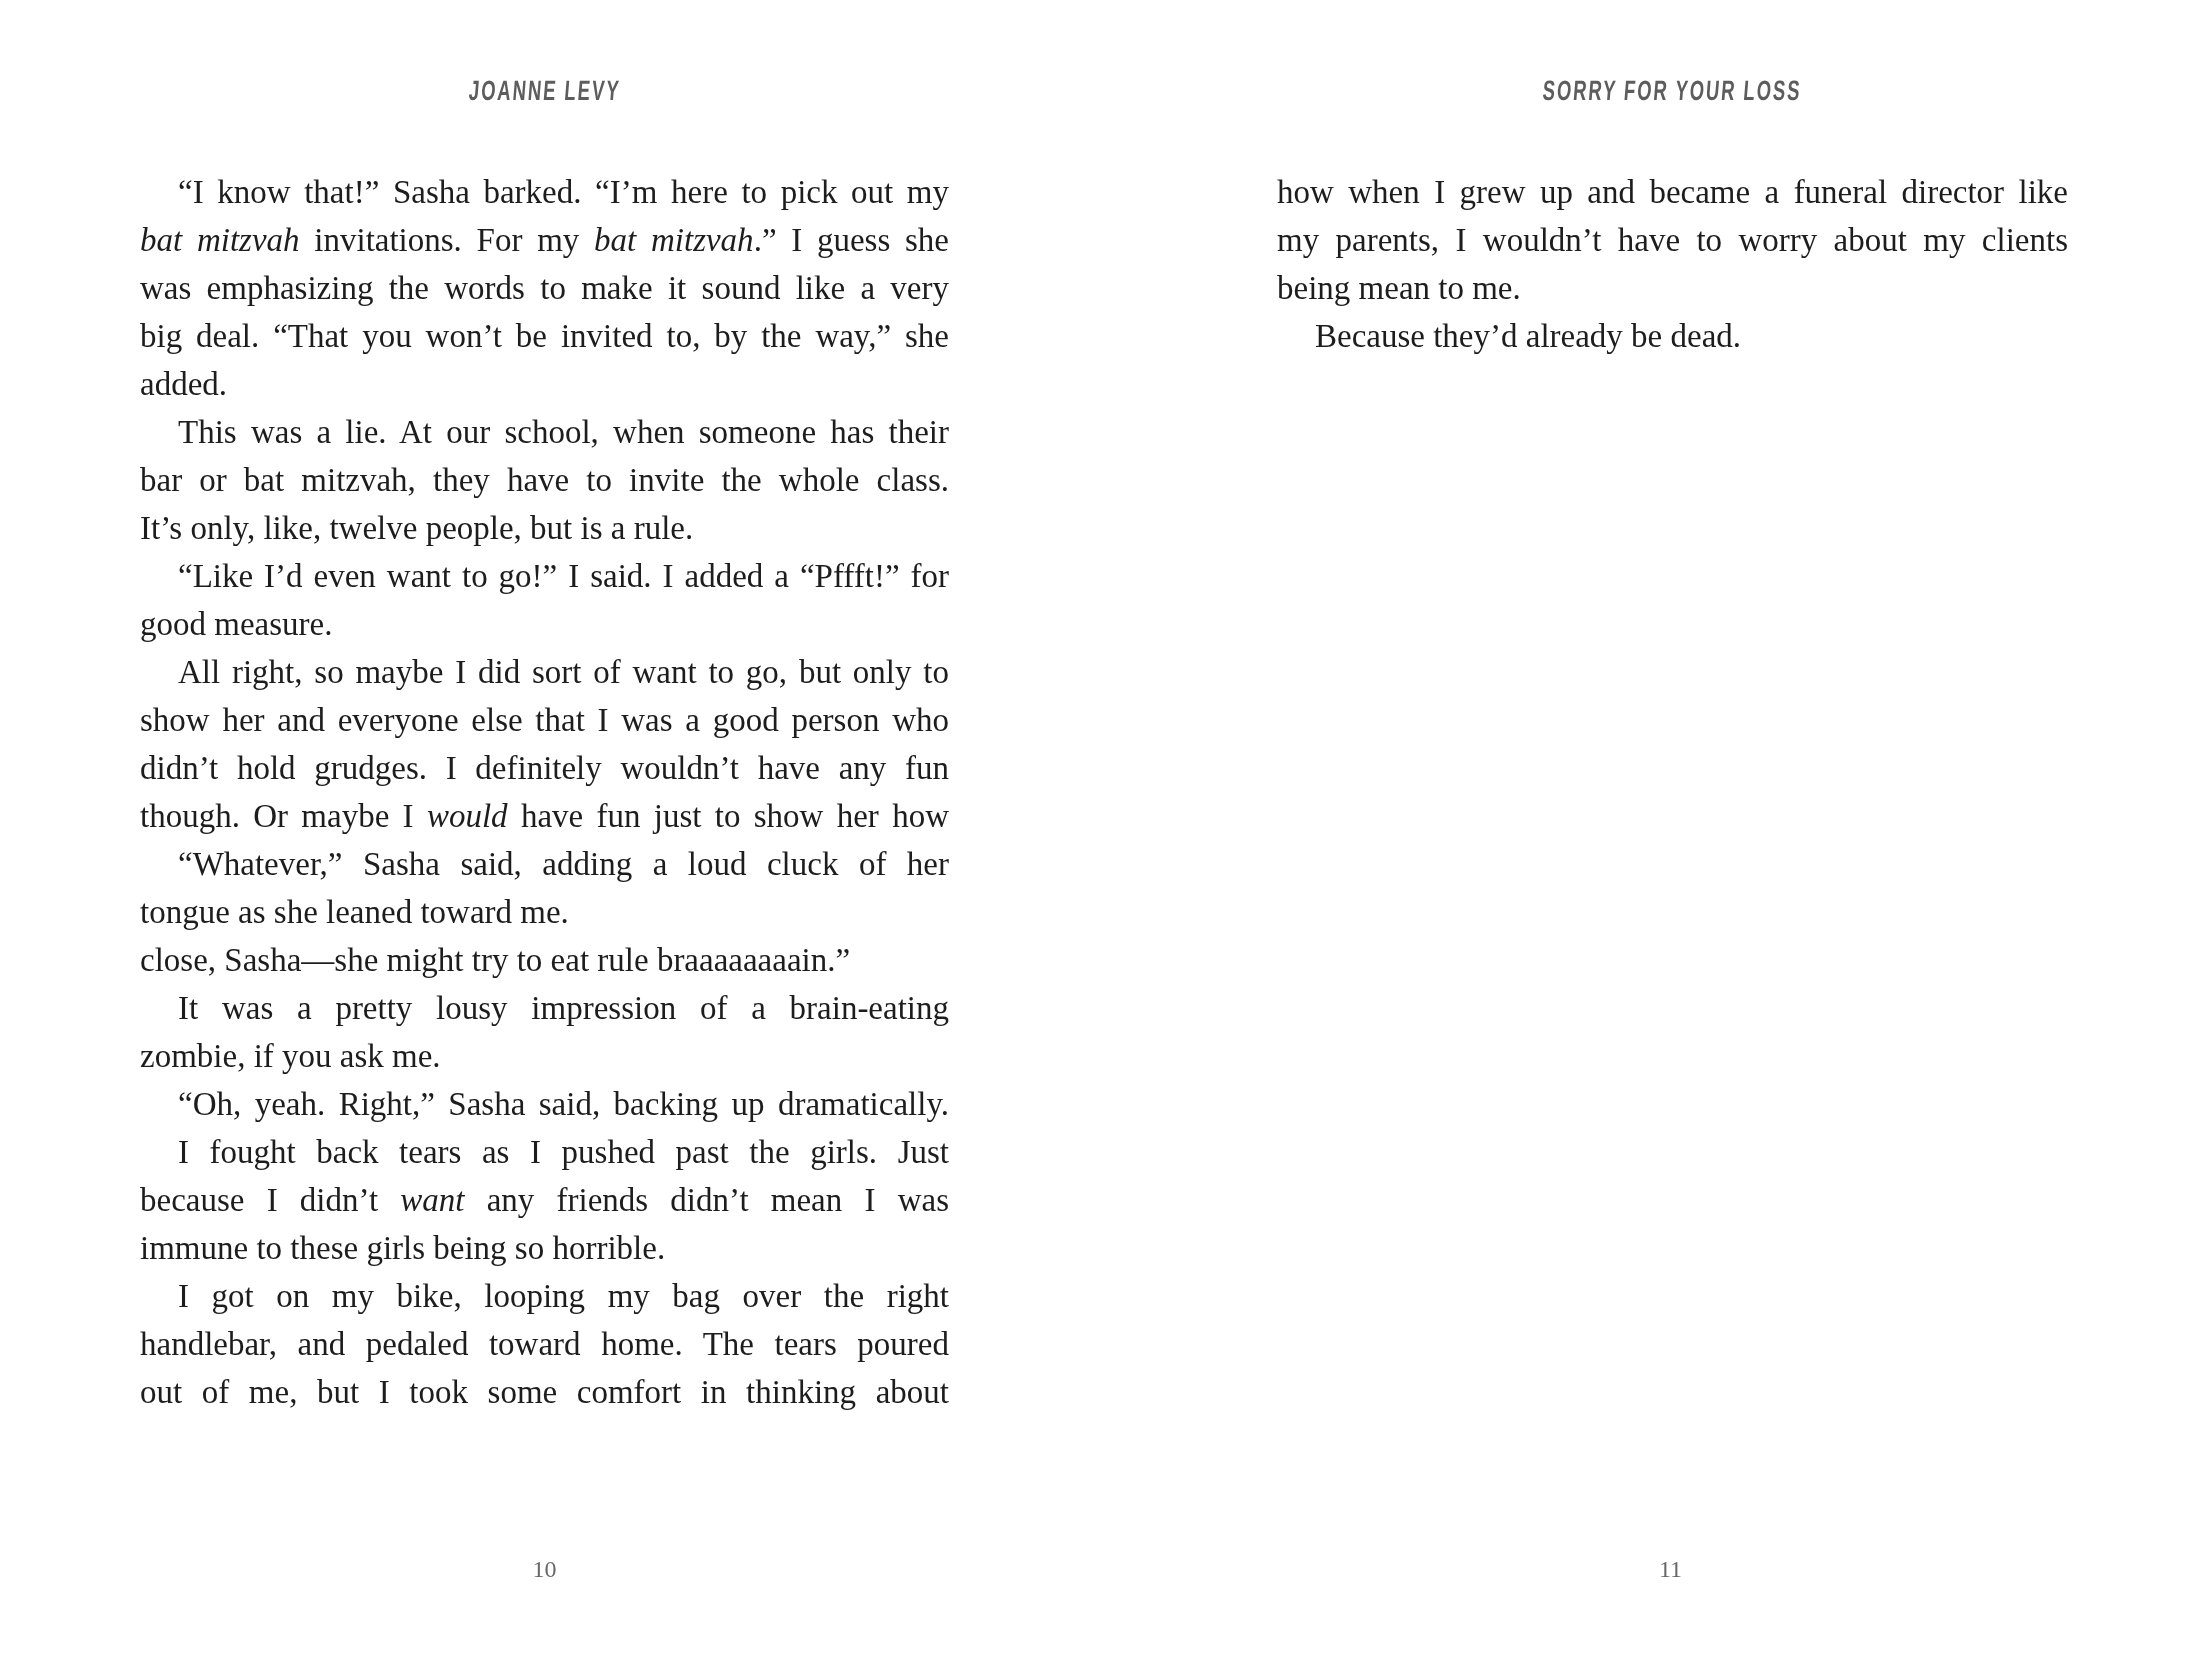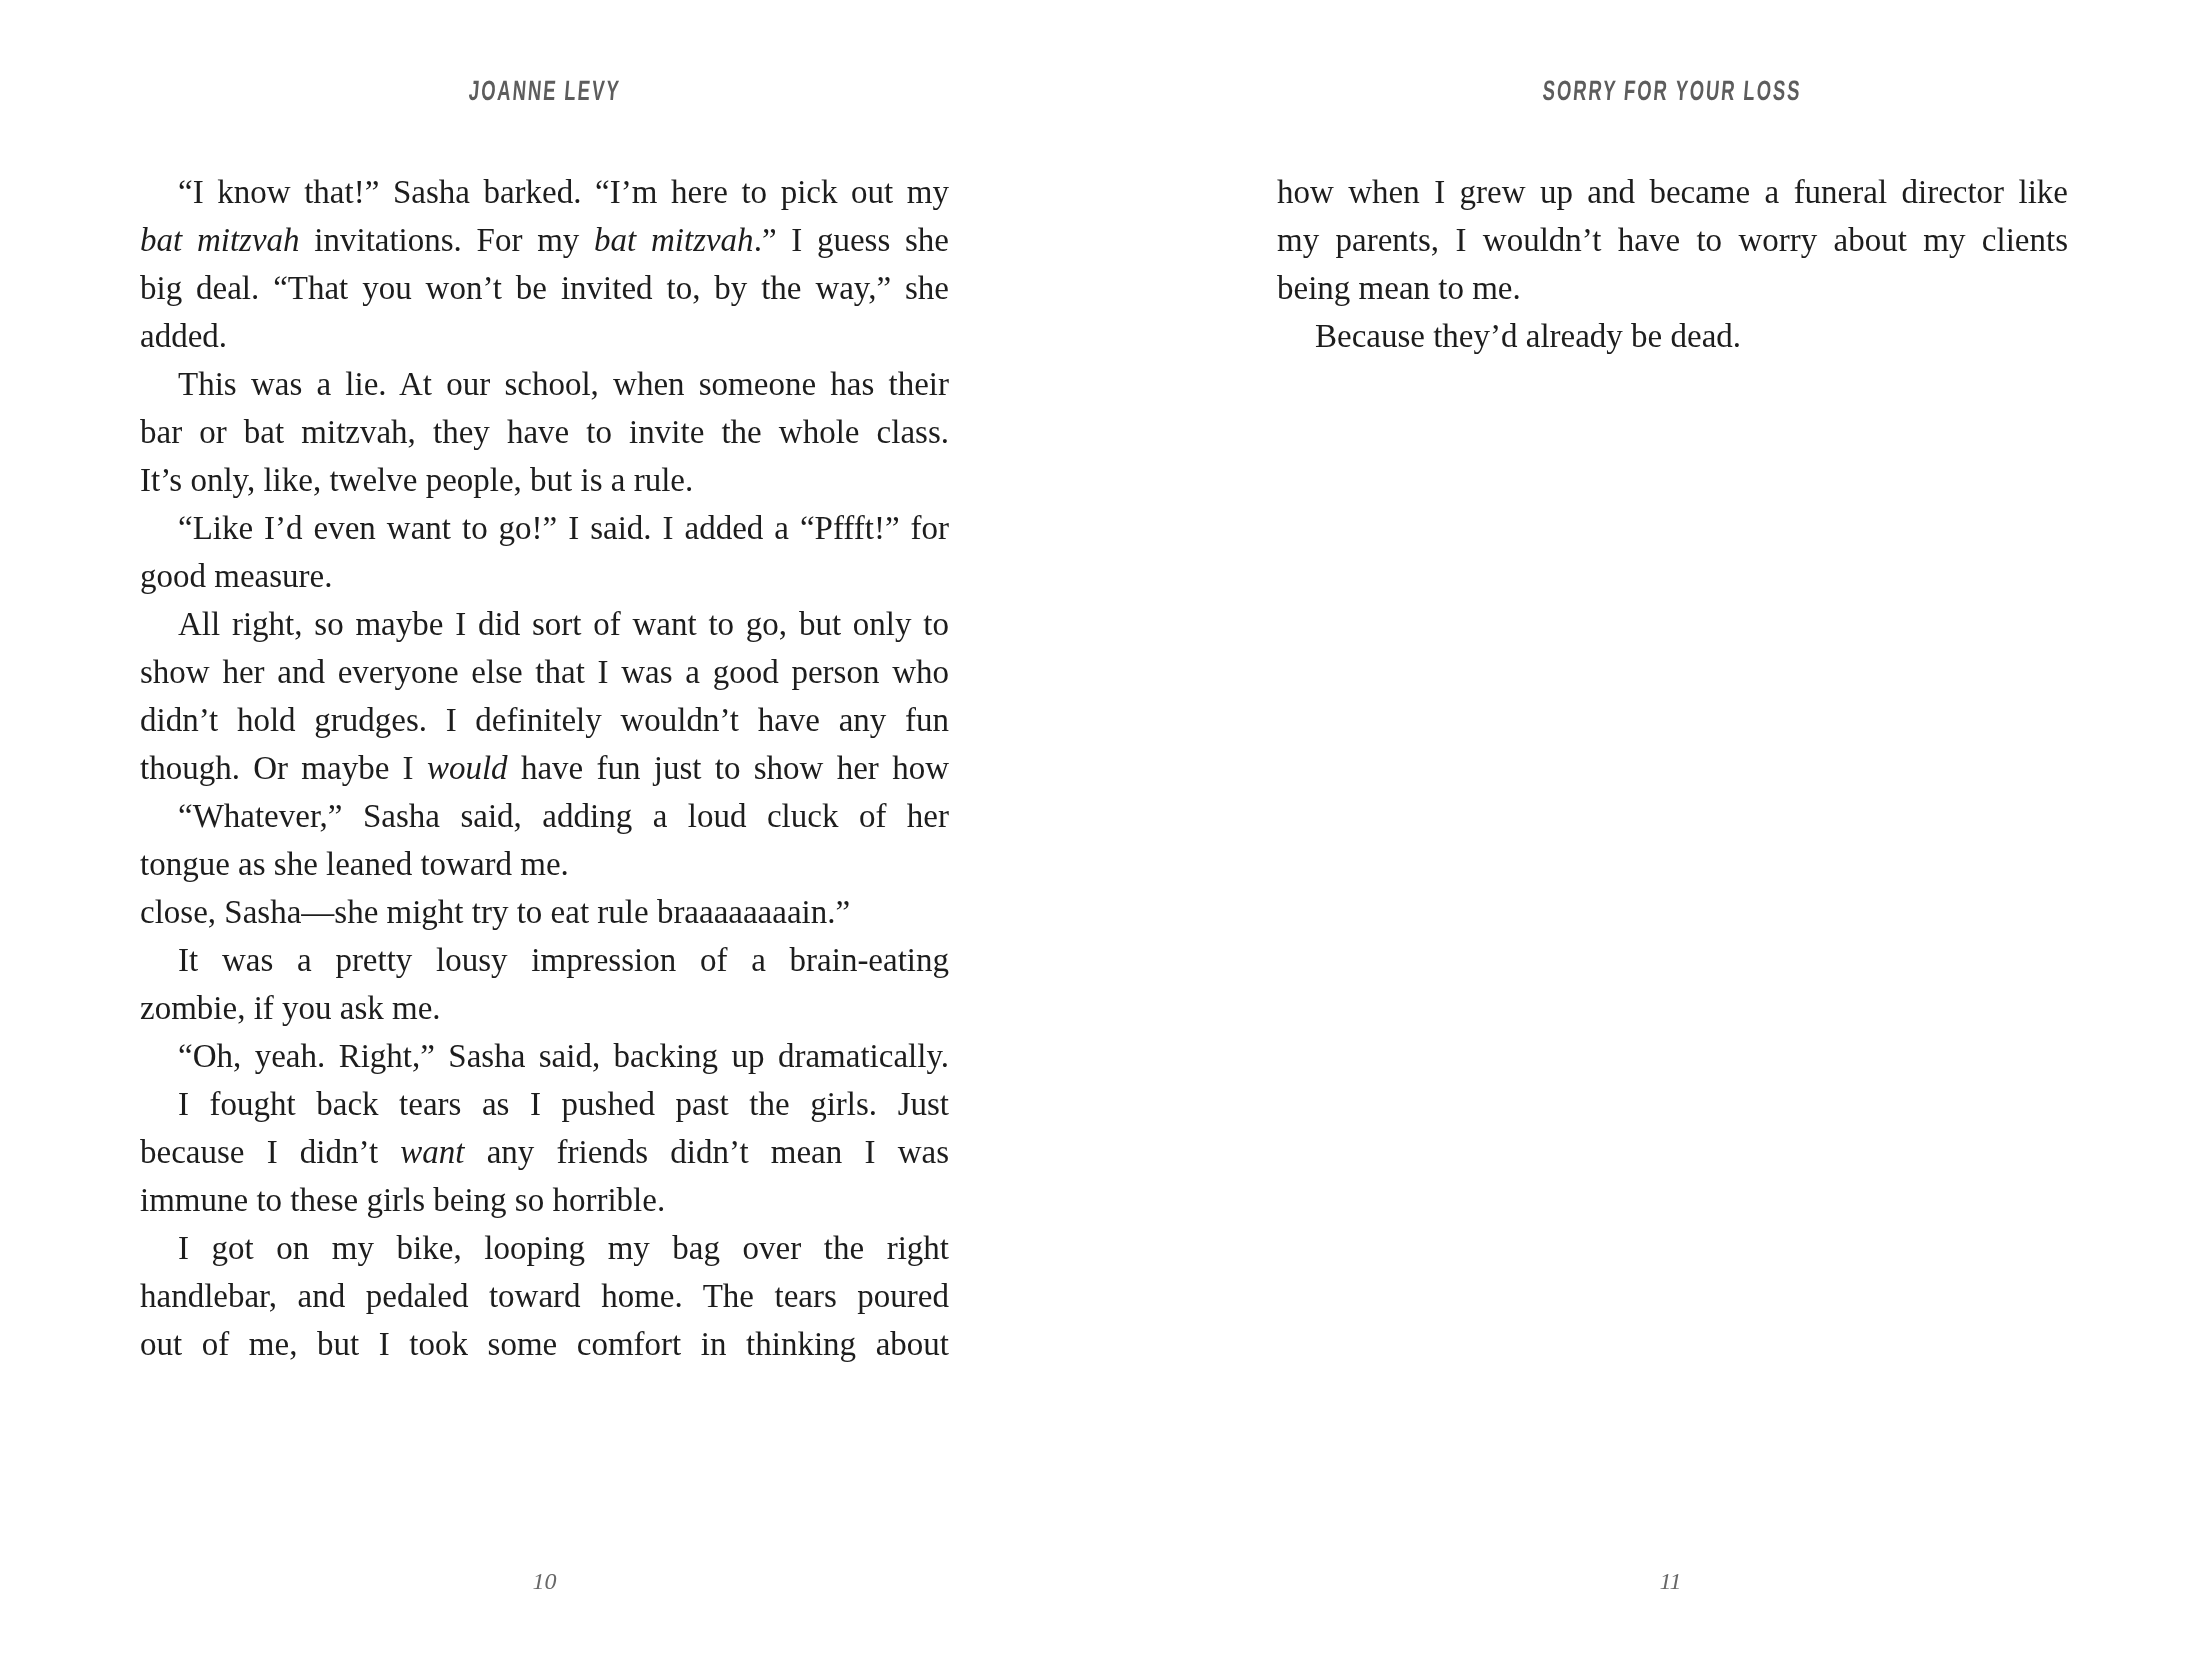--- a/index.html
+++ b/index.html
@@ -45,40 +45,39 @@
   .page.right .textblock { left:174px; width:791px; }
 
   .line { height:48px; overflow:hidden; text-justify:inter-word; }
   .line.just { text-align:justify; text-align-last:justify; }
   .line.indent { text-indent:38px;font-family:Liberation Serif, serif; }
   .it { font-style:italic; }
 
   .pagenum {
     position:absolute; top:1553px; height:32px;
     text-align:center;
-    font-style:italic;
     font-size:24px; line-height:32px;
     color: var(--page-number, #686868);
-    margin-top: 12px;
   }
   .page.left  .pagenum { left:140px; width:809px; }
   .page.right .pagenum { left:172px; width:791px; }
 </style>
 </head>
 <body>
 
 <div class="spread">
 
   <section class="page left">
     <div class="running-header">
       <span class="hdr">JOANNE LEVY</span>
     </div>
     <div class="textblock">
         <div class="line just indent"><span>“I know that!” Sasha barked. “I’m here to pick out my</span></div>
         <div class="line just"><span class="it">bat mitzvah</span><span> invitations. For my </span><span class="it">bat mitzvah</span><span>.” I guess she</span></div>
+        <div class="line just"><span>was emphasizing the words to make it sound like a very</span></div>
         <div class="line just"><span>big deal. “That you won’t be invited to, by the way,” she</span></div>
         <div class="line"><span>added.</span></div>
         <div class="line just indent"><span>This was a lie. At our school, when someone has their</span></div>
         <div class="line just"><span>bar or bat mitzvah, they have to invite the whole class.</span></div>
         <div class="line"><span>It’s only, like, twelve people, but is a rule.</span></div>
         <div class="line just indent"><span>“Like I’d even want to go!” I said. I added a “Pffft!” for</span></div>
         <div class="line"><span>good measure.</span></div>
         <div class="line just indent"><span>All right, so maybe I did sort of want to go, but only to</span></div>
         <div class="line just"><span>show her and everyone else that I was a good person who</span></div>
         <div class="line just"><span>didn’t hold grudges. I definitely wouldn’t have any fun</span></div>

